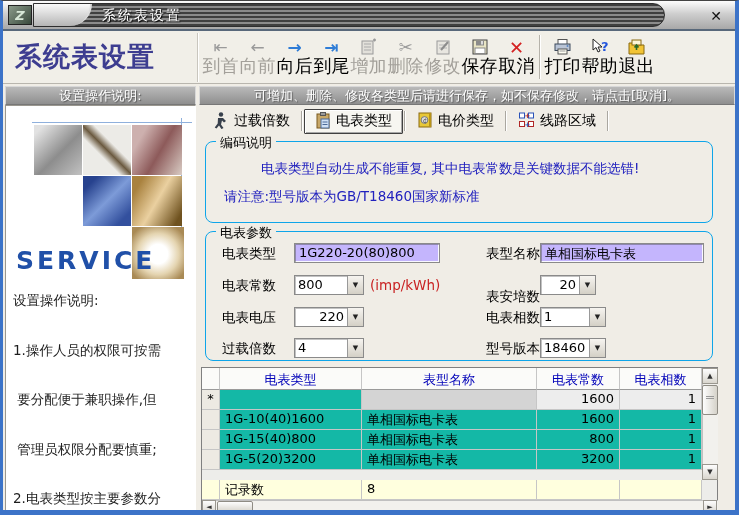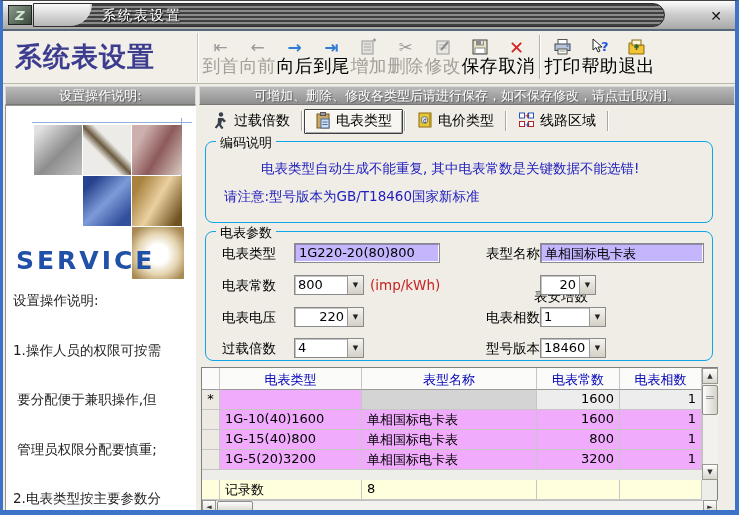--- a/index.html
+++ b/index.html
@@ -70,21 +70,21 @@
   .combo{position:absolute;height:20px;background:#fff;border:1px solid #8a8a8a;display:flex;
          box-shadow:inset 1px 1px 0 rgba(80,80,80,.35);}
   .combo .val{flex:1;font-size:13px;color:#000;padding:1px 3px;white-space:nowrap;overflow:hidden;}
   .combo .dd{width:16px;background:linear-gradient(#f6f4f0,#d4d0c6);border-left:1px solid #999;
              display:flex;align-items:center;justify-content:center;font-size:7px;color:#222;cursor:default;}
   .unit-red{position:absolute;font-size:13.5px;color:#C92222;white-space:nowrap;}
   
   .grid{position:absolute;left:2px;top:262px;width:517px;height:146px;background:#EDEDEA;
         border:1px solid #808080;}
   .g-row{position:absolute;left:0;display:flex;height:20px;}
-  .g-cell{height:100%;border-right:1px solid #c6c6c6;border-bottom:1px solid #c6c6c6;background:#f0abfc;
+  .g-cell{height:100%;border-right:1px solid #c6c6c6;border-bottom:1px solid #c6c6c6;background:#14b8a6;
           font-size:13px;color:#000;padding:1px 5px;white-space:nowrap;overflow:hidden;}
   .g-head{height:22px;}
   .g-head .g-cell{background:#FBFBF9;color:#0000B8;text-align:center;border-bottom:1px solid #9a9a9a;padding-top:3px;}
   .c-sel{width:18px;background:#EDEAE3;text-align:center;padding:1px 0;}
   .c-type{width:142px;}
   .c-name{width:175px;}
   .c-const{width:83px;text-align:right;}
   .c-phase{width:82px;text-align:right;}
   .newrow .c-name{background:#D4D4D4;}
   .newrow .c-const,.newrow .c-phase{background:#EDEDED;}
@@ -321,21 +321,21 @@
       <div class="field" style="left:88px;top:11px;width:146px;">1G220-20(80)800</div>
       <div class="flabel" style="left:280px;top:13px;">表型名称</div>
       <div class="field" style="left:334px;top:11px;width:164px;">单相国标电卡表</div>
 
       <div class="flabel" style="left:16px;top:45px;">电表常数</div>
       <div class="combo" style="left:88px;top:43px;width:70px;">
         <span class="val">800</span>
         <span class="dd">▼</span>
       </div>
       <div class="unit-red" style="left:164px;top:45px;">(imp/kWh)</div>
-      <div class="flabel" style="left:280px;top:56px;margin-left:48px;">表安培数</div>
+      <div class="flabel" style="left:280px;top:56px;">表安培数</div>
       <div class="combo" style="left:334px;top:43px;width:56px;text-align:right;">
         <span class="val">20</span>
         <span class="dd">▼</span>
       </div>
 
       <div class="flabel" style="left:16px;top:77px;">电表电压</div>
       <div class="combo" style="left:88px;top:75px;width:70px;text-align:right;">
         <span class="val">220</span>
         <span class="dd">▼</span>
       </div>

